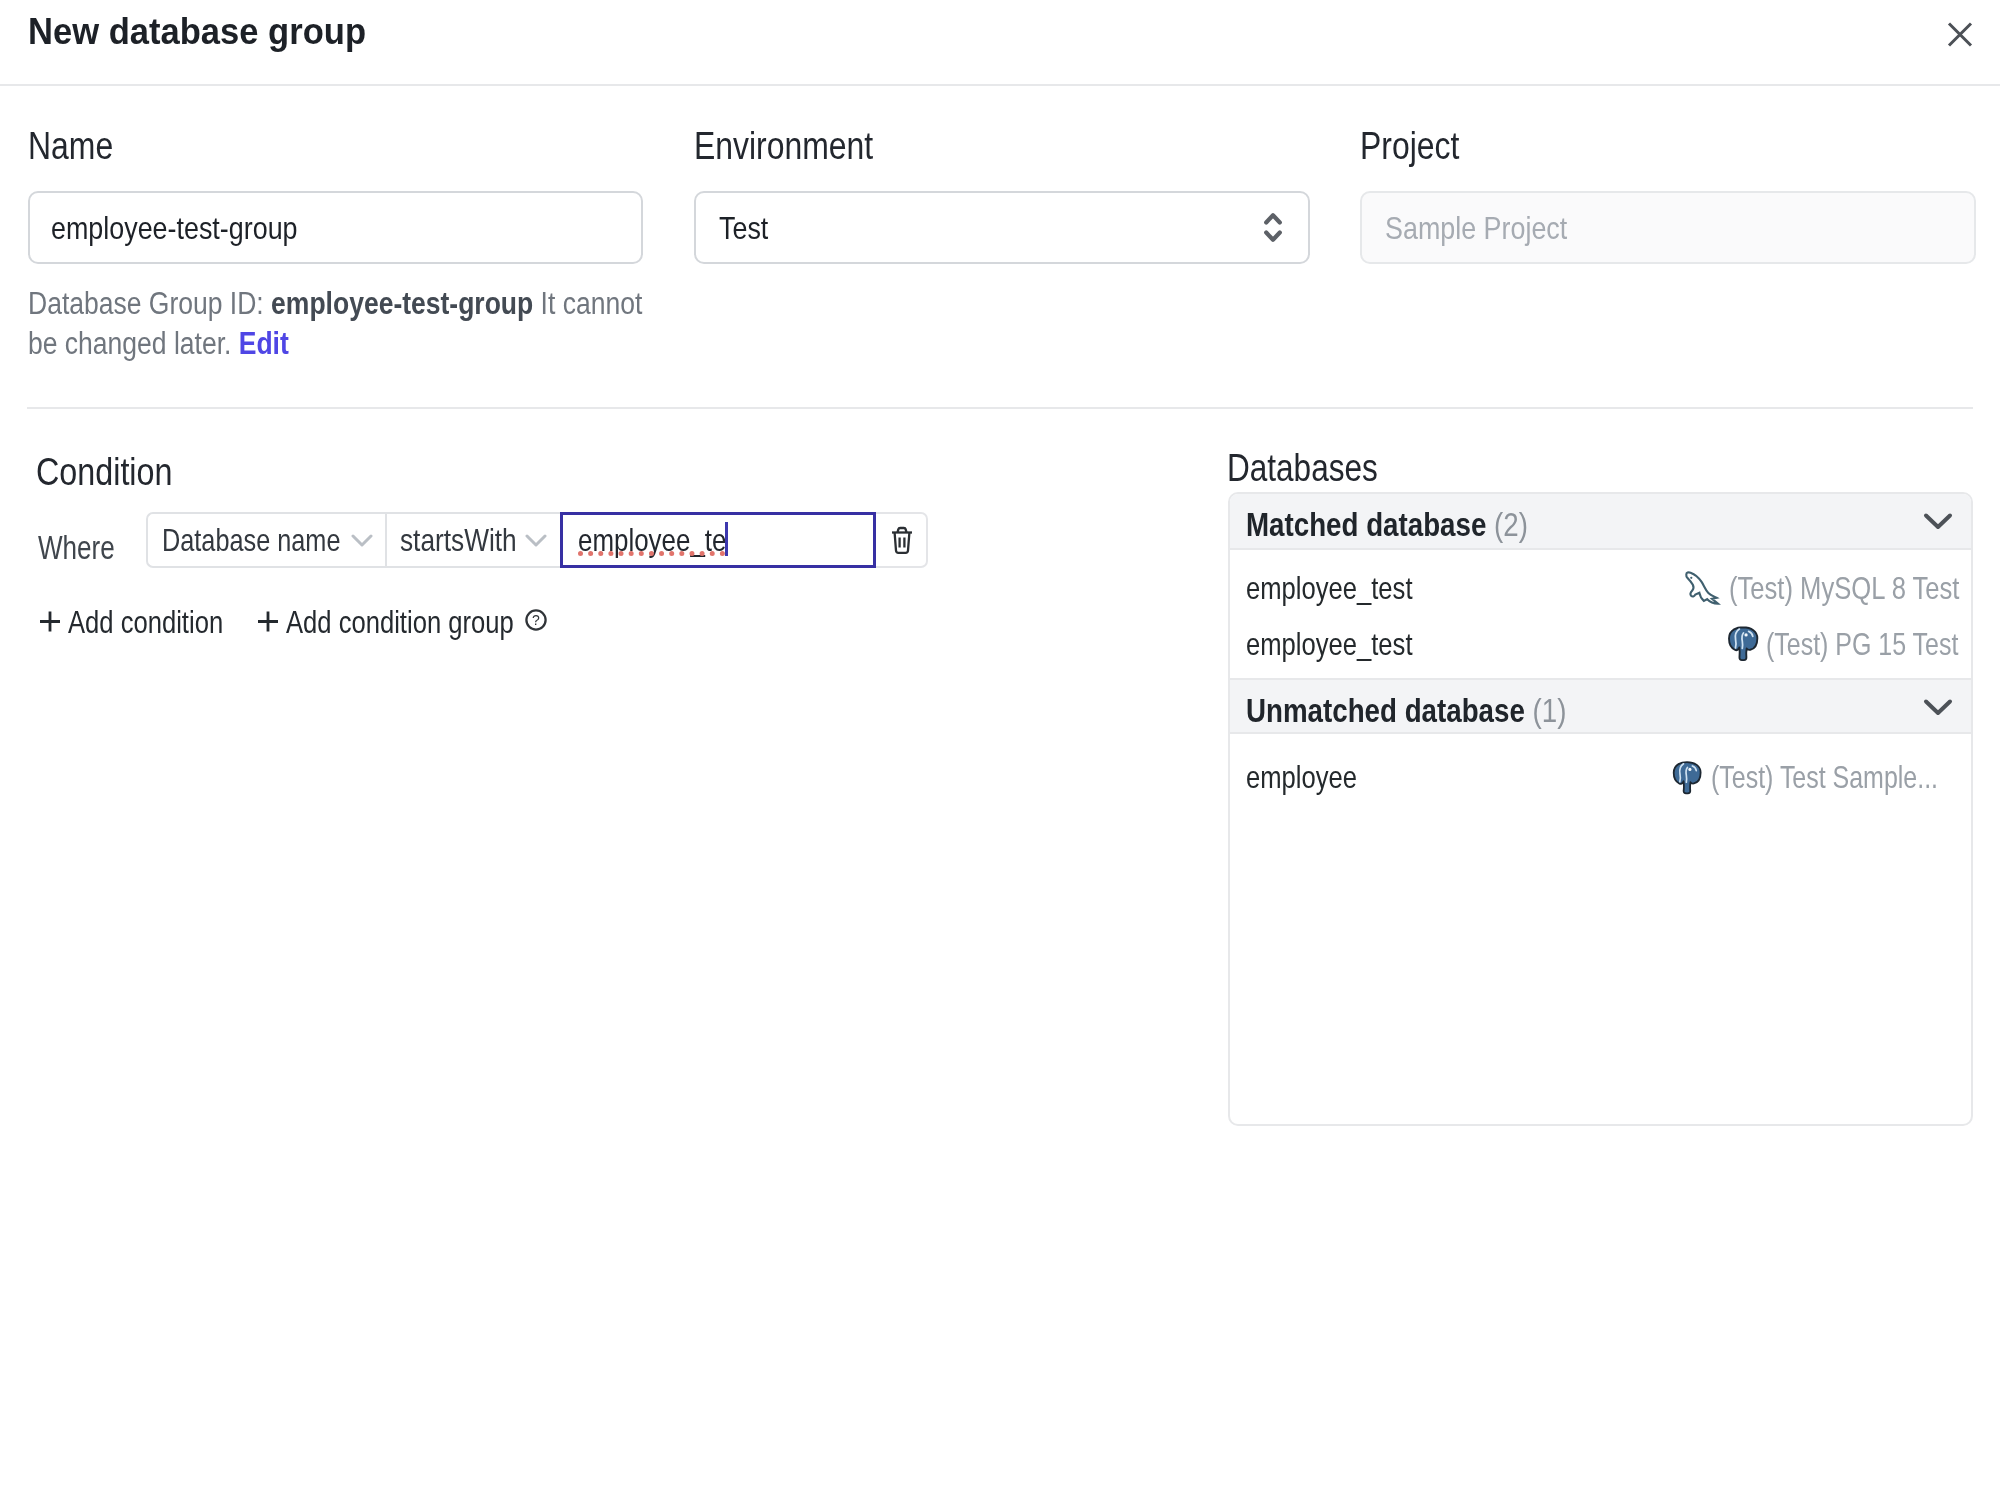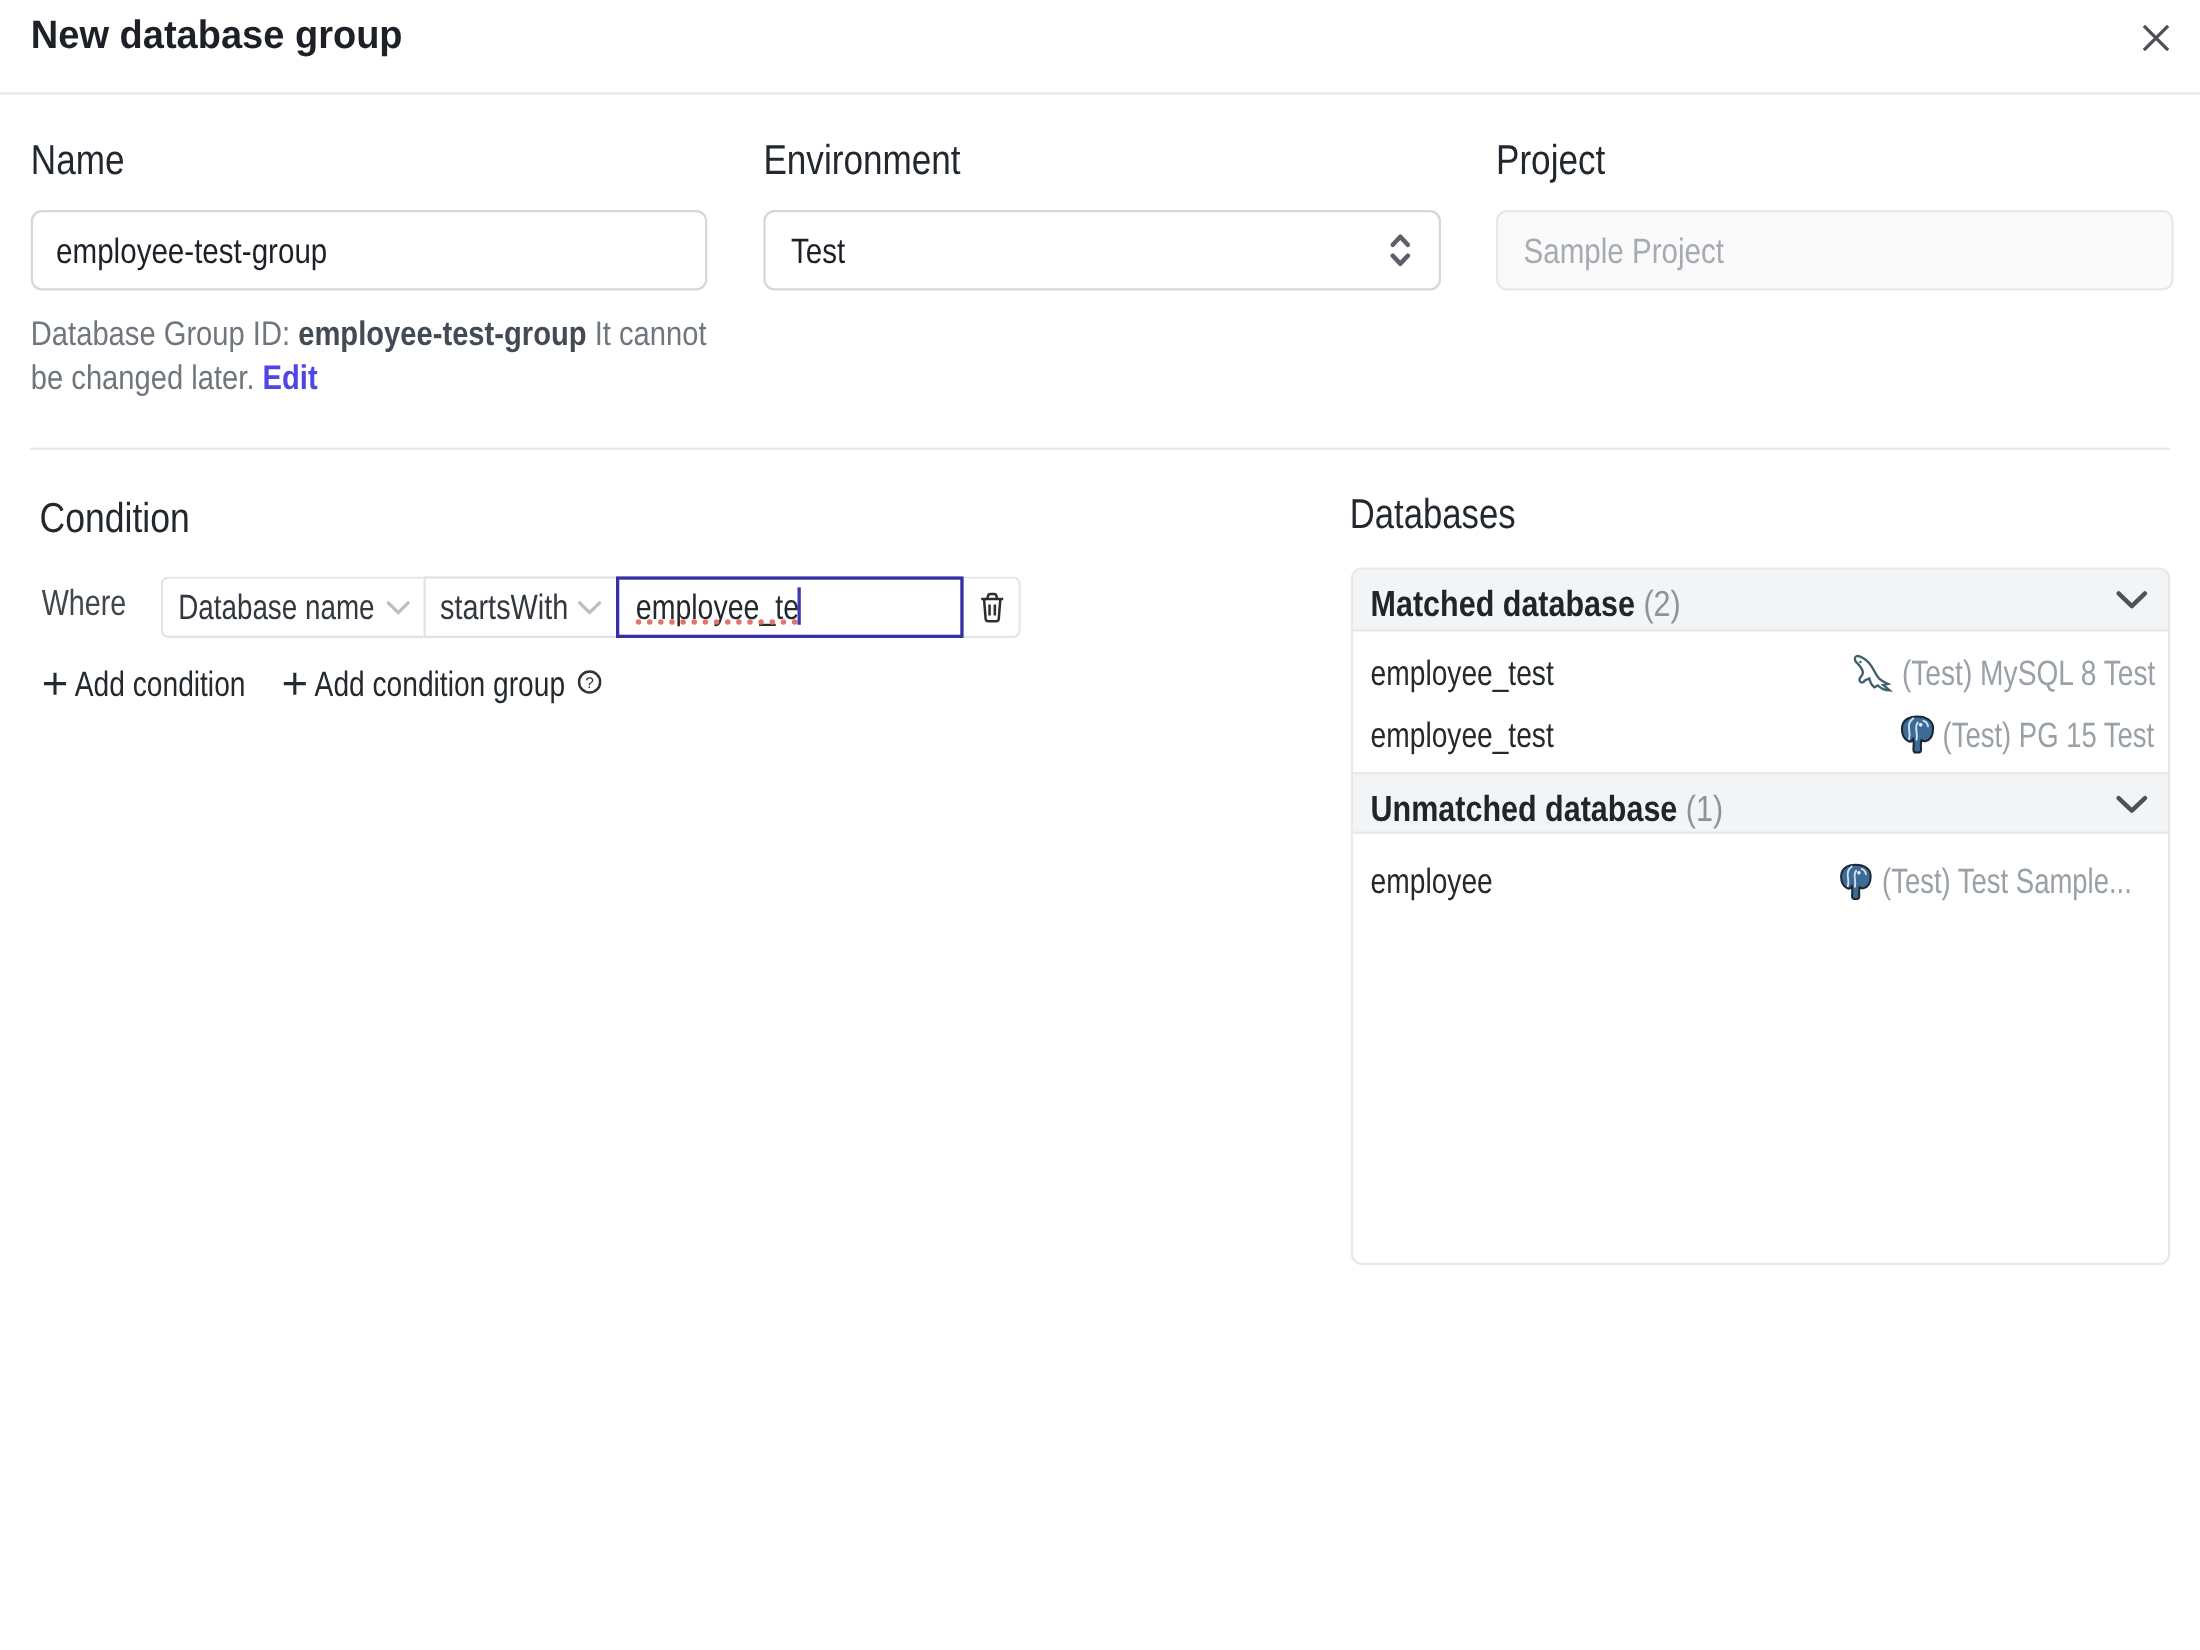--- a/index.html
+++ b/index.html
@@ -37,21 +37,21 @@
 <div class="abs sxl" style="left:28px; top:284px; font-size:31px; line-height:40px; color:#70767e; transform:scaleX(0.855);">
   Database Group ID: <span style="font-weight:700; color:#434a53;">employee-test-group</span> It cannot<br>
   be changed later. <span style="font-weight:700; color:#4f46e5;">Edit</span>
 </div>
 
 <div class="abs" style="left:27px; top:407px; width:1946px; height:2px; background:#e7e8ea;"></div>
 
 <div class="abs sxl" style="left:36px; top:451px; font-size:38px; color:#23272e; transform:scaleX(0.85);">Condition</div>
 <div class="abs sxl" style="left:38px; top:529px; font-size:33px; color:#40464d; transform:scaleX(0.79);">Where</div>
 
-<div class="abs" style="left:146px; top:524px; width:782px; height:56px;">
+<div class="abs" style="left:146px; top:512px; width:782px; height:56px;">
   <div class="abs" style="left:0; top:0; width:239px; height:56px; border:2px solid #e0e2e5; border-right:none; border-radius:7px 0 0 7px; background:#fff;"></div>
   <div class="abs" style="left:239px; top:0; width:177px; height:56px; border:2px solid #e0e2e5; background:#fff;"></div>
   <div class="abs" style="left:730px; top:0; width:52px; height:56px; border:2px solid #e4e5e8; border-left:none; border-radius:0 7px 7px 0; background:#fff;"></div>
   <div class="abs" style="left:414px; top:0; width:316px; height:56px; border:3px solid #3730a3; background:#fff;"></div>
   <div class="abs sxl" style="left:16px; top:10px; font-size:32px; color:#33383f; transform:scaleX(0.79);">Database name</div>
   <svg class="abs" style="left:204px; top:22px;" width="24" height="14" viewBox="0 0 24 14" fill="none">
     <path d="M3 2 L12 11 L21 2" stroke="#babfc5" stroke-width="3" stroke-linecap="round" stroke-linejoin="round"></path>
   </svg>
   <div class="abs sxl" style="left:254px; top:10px; font-size:32px; color:#33383f; transform:scaleX(0.82);">startsWith</div>
   <svg class="abs" style="left:378px; top:22px;" width="24" height="14" viewBox="0 0 24 14" fill="none">
@@ -76,21 +76,21 @@
   <path d="M11 1.5 V21.5 M1 11.5 H21" stroke="#24292e" stroke-width="2.8"></path>
 </svg>
 <div class="abs sxl" style="left:286px; top:604px; font-size:32px; color:#24292e; transform:scaleX(0.80);">Add condition group</div>
 <svg class="abs" style="left:525px; top:609px;" width="22" height="22" viewBox="0 0 22 22" fill="none">
   <circle cx="11" cy="11" r="9.6" stroke="#303438" stroke-width="2.3"></circle>
   <text x="11" y="16.2" text-anchor="middle" font-size="14" fill="#303438" font-family="Liberation Sans">?</text>
 </svg>
 
 <div class="abs sxl" style="left:1227px; top:447px; font-size:38px; color:#23272e; transform:scaleX(0.83);">Databases</div>
 
-<div class="abs" style="left:1228px; top:516px; width:745px; height:634px; border:2px solid #e7e8ea; border-radius:10px; background:#fff; overflow:hidden;">
+<div class="abs" style="left:1228px; top:492px; width:745px; height:634px; border:2px solid #e7e8ea; border-radius:10px; background:#fff; overflow:hidden;">
 
   <div class="abs" style="left:0; top:0; width:741px; height:56px; background:#f3f4f6; border-bottom:2px solid #e7e8ea;"></div>
   <div class="abs sxl" style="left:16px; top:12px; font-size:33px; font-weight:700; color:#20252b; transform:scaleX(0.84);">Matched database <span style="font-weight:400; color:#8d939a;">(2)</span></div>
   <svg class="abs" style="left:692px; top:18px;" width="32" height="19" viewBox="0 0 32 19" fill="none">
     <path d="M4 3.5 L16 15 L28 3.5" stroke="#4d5258" stroke-width="4" stroke-linecap="round" stroke-linejoin="round"></path>
   </svg>
 
   <div class="abs sxl" style="left:16px; top:76px; font-size:32px; color:#24292c; transform:scaleX(0.80);">employee_test</div>
   <svg class="abs" style="left:449px; top:71px;" width="48" height="48" viewBox="0 0 34 34" fill="none">
     <path d="M5.2 6.6 C5.2 5.4 6.6 4.9 8.2 5.5 C11.5 6.7 14.0 9.0 16.0 12.0 C17.8 14.8 18.6 17.6 20.8 19.8 C22.4 21.4 24.6 22.2 26.6 23.2 L23.4 23.9 L27.6 27.4 C24.4 27.3 21.8 26.1 20.0 24.2 L17.6 25.4 C15.8 23.8 14.8 21.8 14.4 19.6 L11.6 20.9 C10.8 22.4 9.5 22.7 8.6 21.8 C7.8 20.9 8.1 19.5 9.3 18.2 C10.4 17.0 10.6 15.6 9.8 14.0 C8.8 12.0 7.0 10.2 5.6 8.7 C5.1 8.1 5.2 7.2 5.2 6.6 Z" fill="#fff" stroke="#40606f" stroke-width="1.5"></path>

